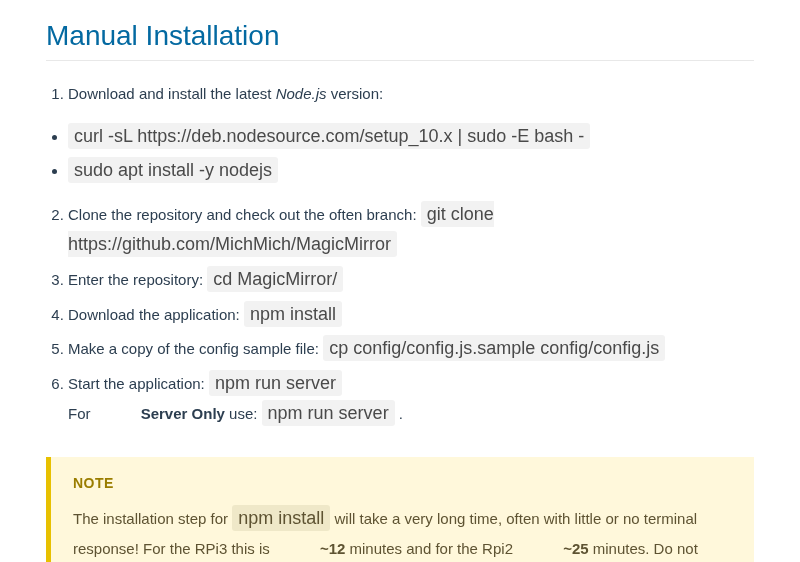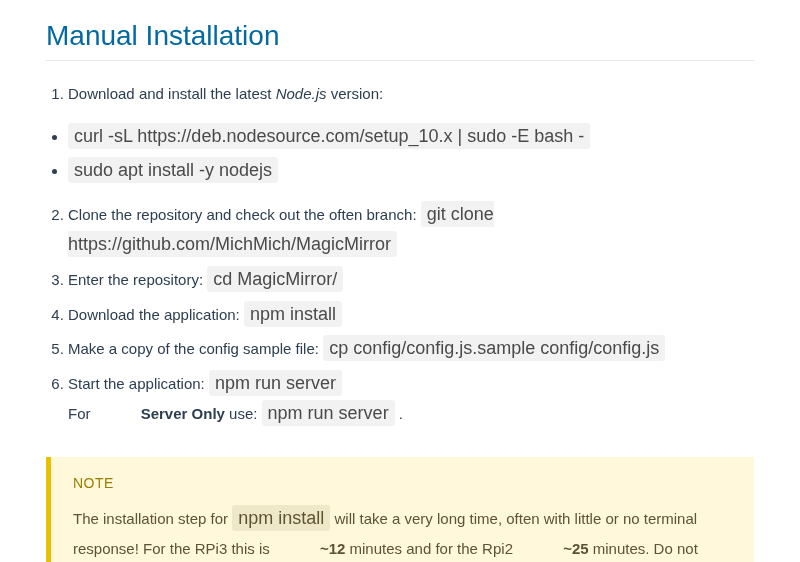--- a/index.html
+++ b/index.html
@@ -58,21 +58,21 @@
       border-radius: 3px;
     }
     .note-box {
       margin-top: 28px;
       border-left: 5px solid #e7c000;
       background: #fff8db;
       padding: 18px 22px;
     }
     .note-title {
       font-size: 14px;
-      font-weight: 400;
+      font-weight: 700;
       color: #9a7d00;
       letter-spacing: 0.5px;
       margin-bottom: 10px;
     }
     .note-text {
       font-size: 15px;
       line-height: 1.9;
       color: #5e5332;
     }
     .note-text code {

